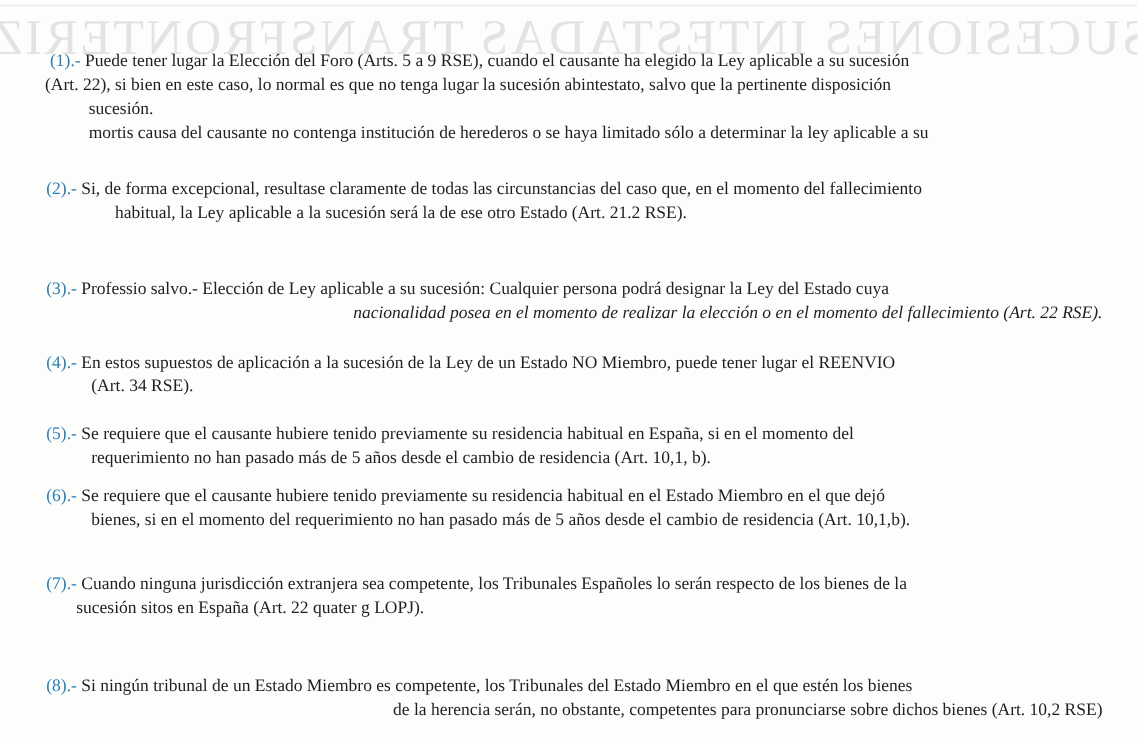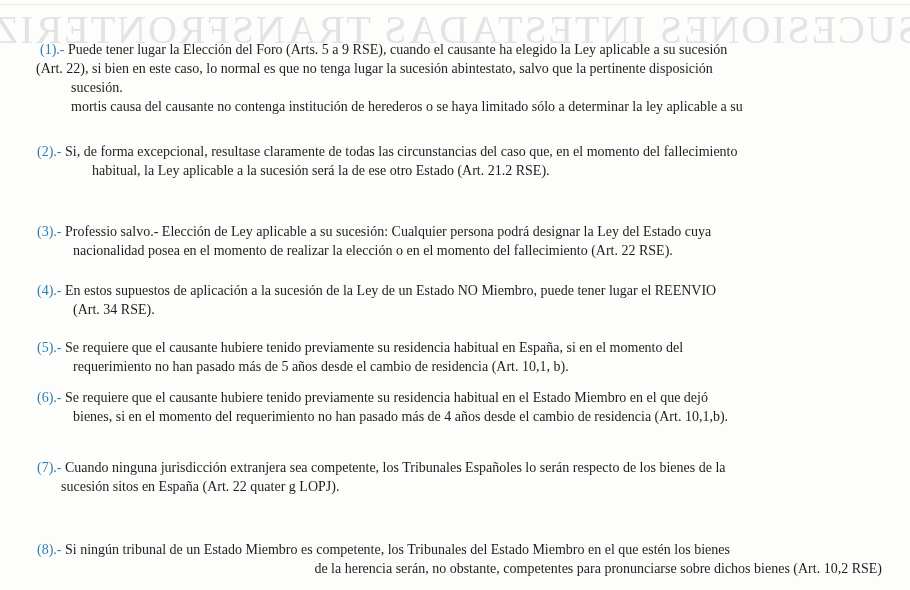--- a/index.html
+++ b/index.html
@@ -46,36 +46,36 @@
     <span style="display:block; margin-left:31px;">mortis causa del causante no contenga institución de herederos o se haya limitado sólo a determinar la ley aplicable a su</span>
   </div>
 
   <div class="note" style="left:37px; top:142px; width:845px;">
     <span style="display:block;"><span class="marker">(2).-</span> <span>Si, de forma excepcional, resultase claramente de todas las circunstancias del caso que, en el momento del fallecimiento</span></span>
     <span style="display:block; margin-left:55px; text-align:left;">habitual, la Ley aplicable a la sucesión será la de ese otro Estado (Art. 21.2 RSE).</span>
   </div>
 
   <div class="note" style="left:37px; top:222px; width:845px;">
     <span style="display:block;"><span class="marker">(3).-</span> <span>Professio salvo.- Elección de Ley aplicable a su sucesión: Cualquier persona podrá designar la Ley del Estado cuya</span></span>
-    <span style="display:block; margin-left:36px; text-align:left;">nacionalidad posea en el momento de realizar la elección o en el momento del fallecimiento (Art. 22 RSE).</span>
+    <span style="display:block; margin-left:36px; text-align:right;font-style:italic;">nacionalidad posea en el momento de realizar la elección o en el momento del fallecimiento (Art. 22 RSE).</span>
   </div>
 
   <div class="note" style="left:37px; top:281px; width:845px;">
     <span style="display:block; text-align:left;"><span class="marker">(4).-</span> <span>En estos supuestos de aplicación a la sucesión de la Ley de un Estado NO Miembro, puede tener lugar el REENVIO</span></span>
     <span style="display:block; margin-left:36px; text-align:left;">(Art. 34 RSE).</span>
   </div>
 
   <div class="note" style="left:37px; top:338px; width:845px;">
     <span style="display:block;"><span class="marker">(5).-</span> <span>Se requiere que el causante hubiere tenido previamente su residencia habitual en España, si en el momento del</span></span>
     <span style="display:block; margin-left:36px; text-align:left;">requerimiento no han pasado más de 5 años desde el cambio de residencia (Art. 10,1, b).</span>
   </div>
 
   <div class="note" style="left:37px; top:388px; width:845px;">
     <span style="display:block;"><span class="marker">(6).-</span> <span>Se requiere que el causante hubiere tenido previamente su residencia habitual en el Estado Miembro en el que dejó</span></span>
-    <span style="display:block; margin-left:36px; text-align:left;">bienes, si en el momento del requerimiento no han pasado más de 4 años desde el cambio de residencia (Art. 10,1,b).</span>
+    <span style="display:block; margin-left:36px; text-align:left;">bienes, si en el momento del requerimiento no han pasado más de 5 años desde el cambio de residencia (Art. 10,1,b).</span>
   </div>
 
   <div class="note" style="left:37px; top:458px; width:845px;">
     <span style="display:block;"><span class="marker">(7).-</span> <span>Cuando ninguna jurisdicción extranjera sea competente, los Tribunales Españoles lo serán respecto de los bienes de la</span></span>
     <span style="display:block; margin-left:24px; text-align:left;">sucesión sitos en España (Art. 22 quater g LOPJ).</span>
   </div>
 
   <div class="note" style="left:37px; top:540px; width:845px;">
     <span style="display:block; text-align:left;"><span class="marker">(8).-</span> <span>Si ningún tribunal de un Estado Miembro es competente, los Tribunales del Estado Miembro en el que estén los bienes</span></span>
     <span style="display:block; margin-left:37px; text-align:right;">de la herencia serán, no obstante, competentes para pronunciarse sobre dichos bienes (Art. 10,2 RSE)</span>

